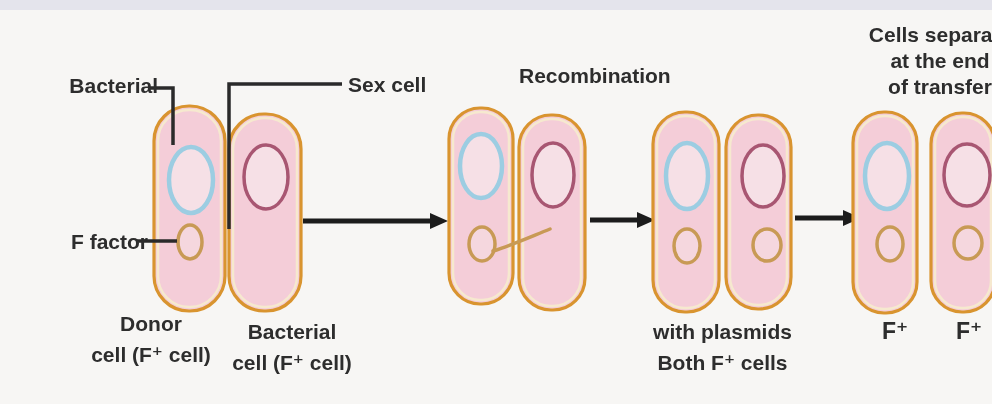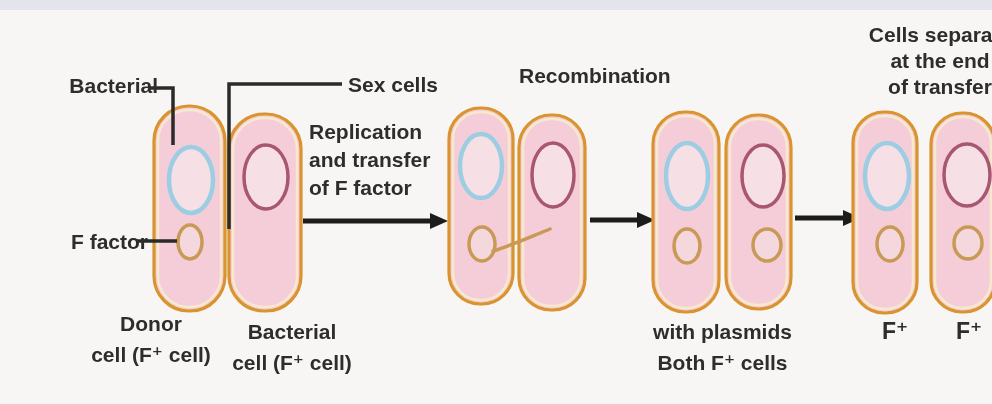--- a/index.html
+++ b/index.html
@@ -96,29 +96,24 @@
     <ellipse cx="887" cy="176" rx="22" ry="33" fill="#f6e0e6" stroke="#9ccde2" stroke-width="4.5"></ellipse>
     <ellipse cx="890" cy="244" rx="13" ry="17" fill="#f5d7de" stroke="#c89a55" stroke-width="3.5"></ellipse>
     <ellipse cx="967" cy="175" rx="23" ry="31" fill="#f6e0e6" stroke="#a85672" stroke-width="3.5"></ellipse>
     <ellipse cx="968" cy="243" rx="14" ry="16" fill="#f5d7de" stroke="#c89a55" stroke-width="3.5"></ellipse>
   </svg>
 
   <div class="lbl rgt" style="left:2px;top:73px;width:156px;">
     <span class="ln">Bacterial</span>
   </div>
 
-  <div class="lbl" style="left:348px;top:72px;">Sex cells</div>
+  <div class="lbl" style="left:348px;top:72px;">Sex cell</div>
 
   <div class="lbl" style="left:71px;top:229px;">F factor</div>
 
-  <div class="lbl" style="left:309px;top:118px;line-height:28px;">
-    <span class="ln">Replication</span>
-    <span class="ln">and transfer</span>
-    <span class="ln">of F factor</span>
-  </div>
 
   <div class="lbl" style="left:519px;top:63px;">Recombination</div>
 
   <div class="lbl ctr" style="left:845px;top:22px;width:190px;">
     <span class="ln">Cells separate</span>
     <span class="ln">at the end</span>
     <span class="ln">of transfer</span>
   </div>
 
   <div class="lbl ctr" style="left:66px;top:308px;width:170px;line-height:31px;">

